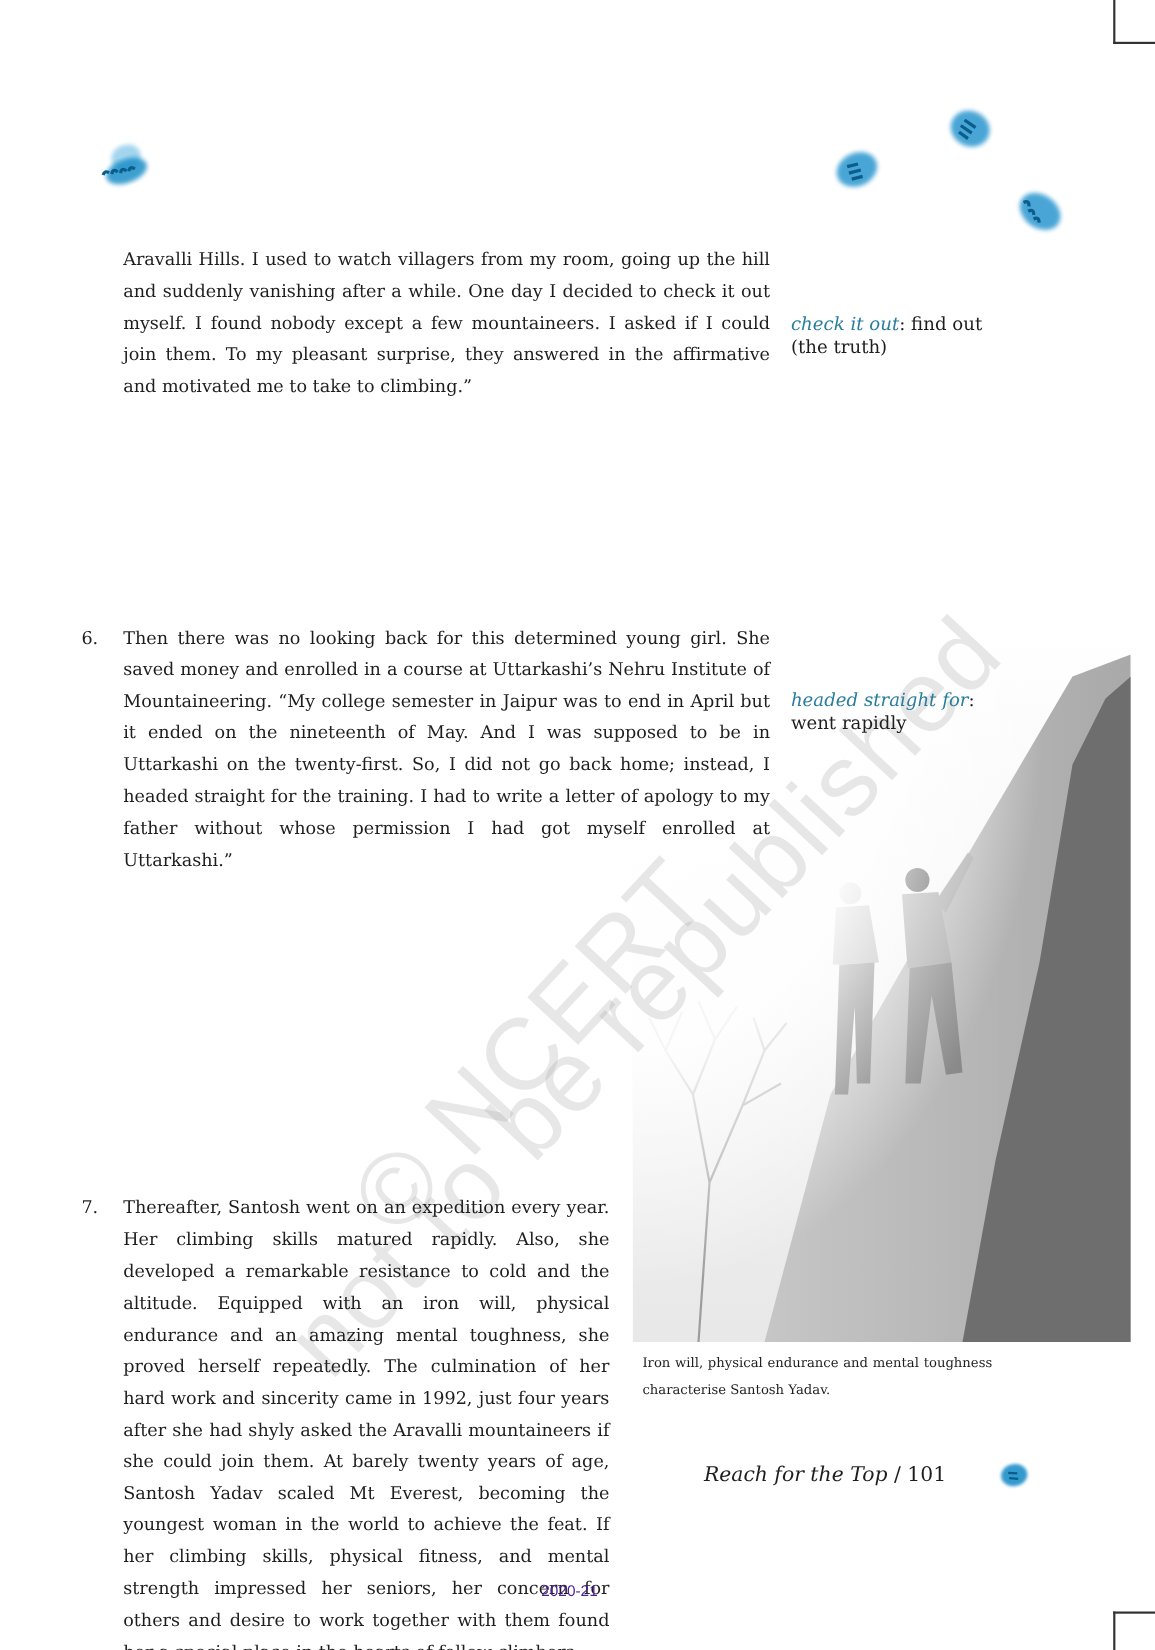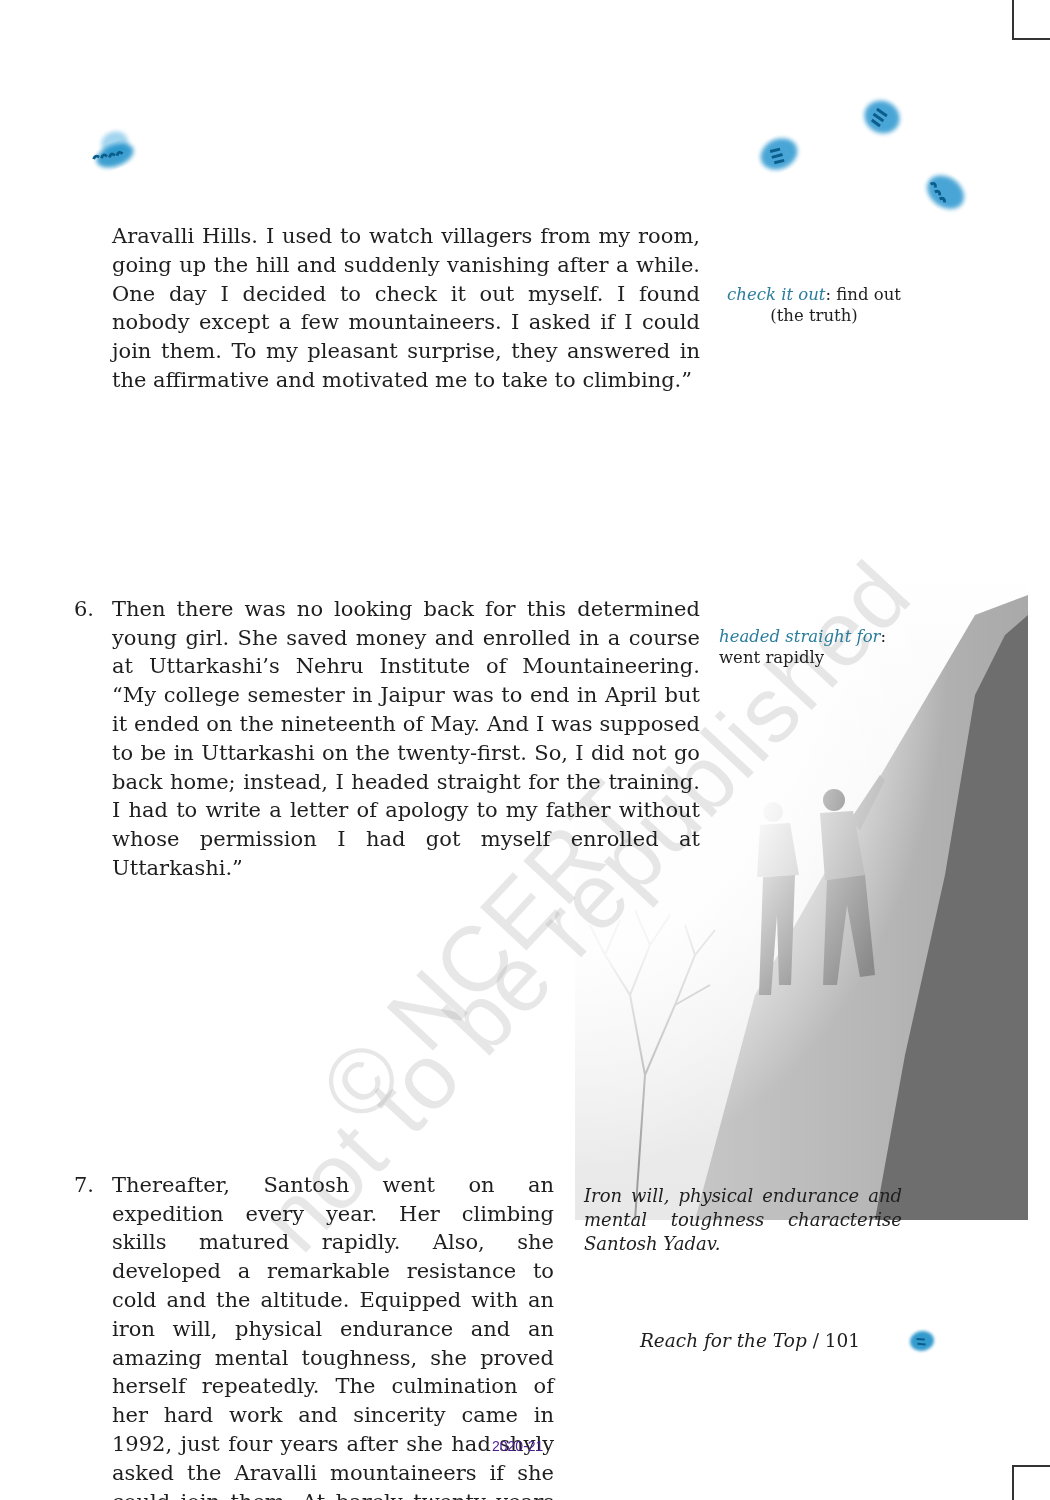--- a/index.html
+++ b/index.html
@@ -44,21 +44,21 @@
       left: 575px; top: 575px;
       width: 453px; height: 645px;
       overflow: hidden;
     }
     .photo svg { width: 100%; height: 100%; display: block; }
 
     
     .body-text {
       position: absolute;
       left: 112px;
-      font-size: 21px;
+      font-size: 16px;
       line-height: 28.8px;
       text-align: justify;
       text-align-last: left;
     }
     .para {
       position: relative;
       margin: 0;
     }
     .para-num {
       position: absolute;
@@ -74,32 +74,31 @@
       position: absolute;
       left: 719px;
       font-size: 16.5px;
       line-height: 21px;
       width: 190px;
     }
     .gloss-term {
       color: #2a7d9c;
       font-style: italic;
     }
-    .gloss-1 { top: 284px; text-align: center; }
+    .gloss-1 { top: 284px; }
     .gloss-2 { top: 626px; }
 
     
     .caption {
       position: absolute;
       left: 584px;
-      top: 1184px;
+      top: 1227px;
       width: 318px;
-      font-size: 18px;
+      font-size: 12px;
       line-height: 24px;
-      font-style: italic;
       text-align: justify;
       text-align-last: left;
     }
 
     
     .running-footer {
       position: absolute;
       left: 600px;
       top: 1330px;
       width: 300px;

